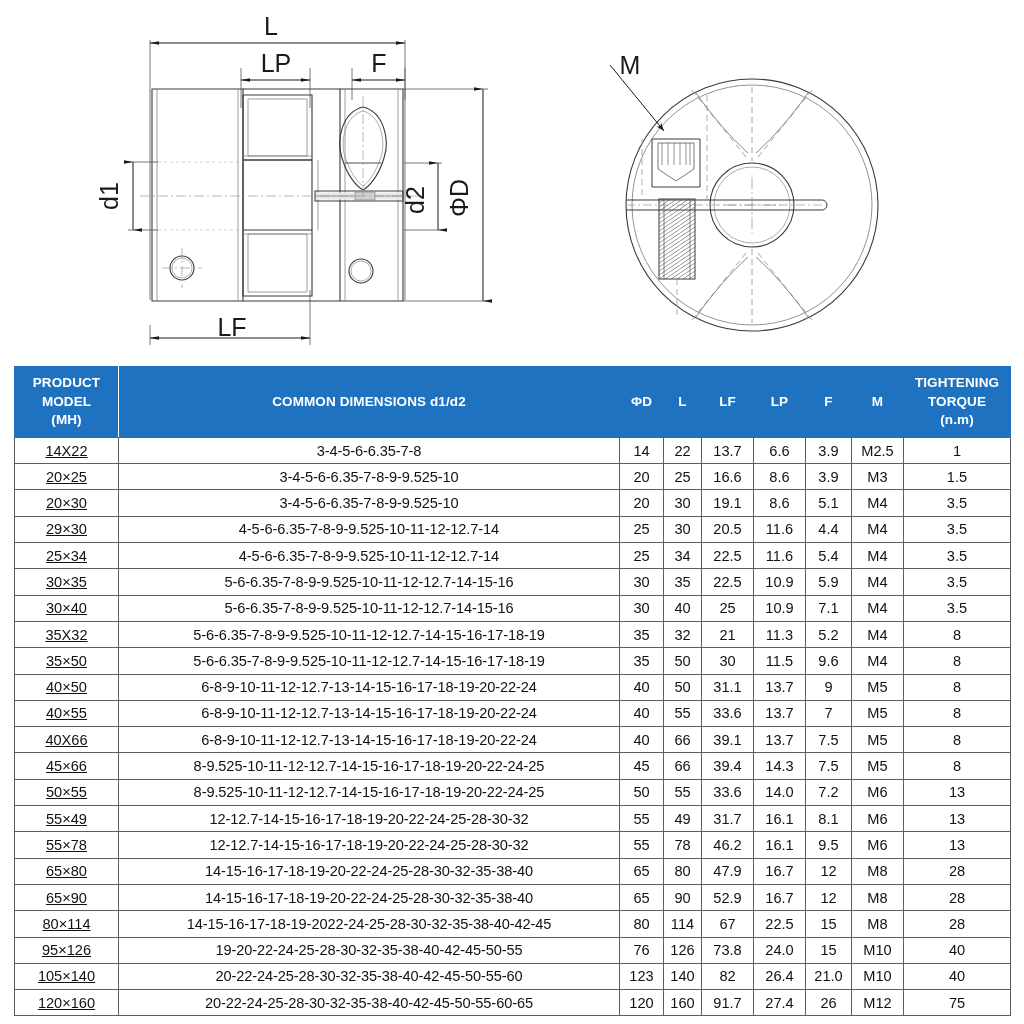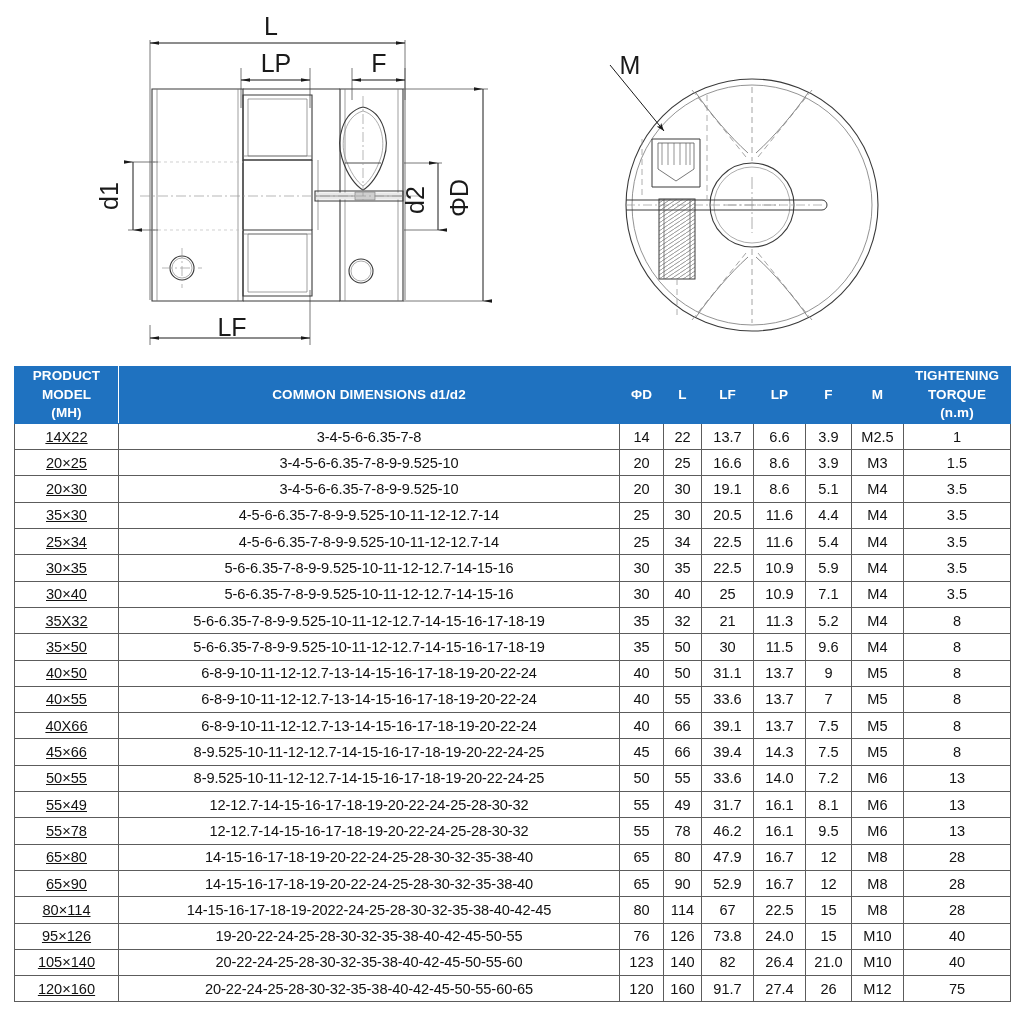--- a/index.html
+++ b/index.html
@@ -51,21 +51,21 @@
     margin: 0;
   }
   table.spec thead th {
     background: #1f72c0;
     color: #ffffff;
     font-size: 13.5px;
     font-weight: bold;
     text-align: center;
     line-height: 1.38;
     letter-spacing: .1px;
-    padding: 0 2px;
+    padding: 7px 2px;
     border-color: #1f72c0;
   }
   table.spec thead th.hdr-model { border-right: 1px solid #ffffff; }
   table.spec tbody td {
     font-size: 14.6px;
     height: 25.3px;
     color: #111111;
     background: #ffffff;
   }
   td.c-model { text-align: center; padding-right: 4px; text-decoration: underline; }
@@ -333,21 +333,21 @@
           <td class="c-dims">3-4-5-6-6.35-7-8-9-9.525-10</td>
           <td class="c-num">20</td>
           <td class="c-num">30</td>
           <td class="c-num">19.1</td>
           <td class="c-num">8.6</td>
           <td class="c-num">5.1</td>
           <td class="c-m">M4</td>
           <td class="c-tq">3.5</td>
         </tr>
         <tr>
-          <td class="c-model">35×30</td>
+          <td class="c-model">29×30</td>
           <td class="c-dims">4-5-6-6.35-7-8-9-9.525-10-11-12-12.7-14</td>
           <td class="c-num">25</td>
           <td class="c-num">30</td>
           <td class="c-num">20.5</td>
           <td class="c-num">11.6</td>
           <td class="c-num">4.4</td>
           <td class="c-m">M4</td>
           <td class="c-tq">3.5</td>
         </tr>
         <tr>

